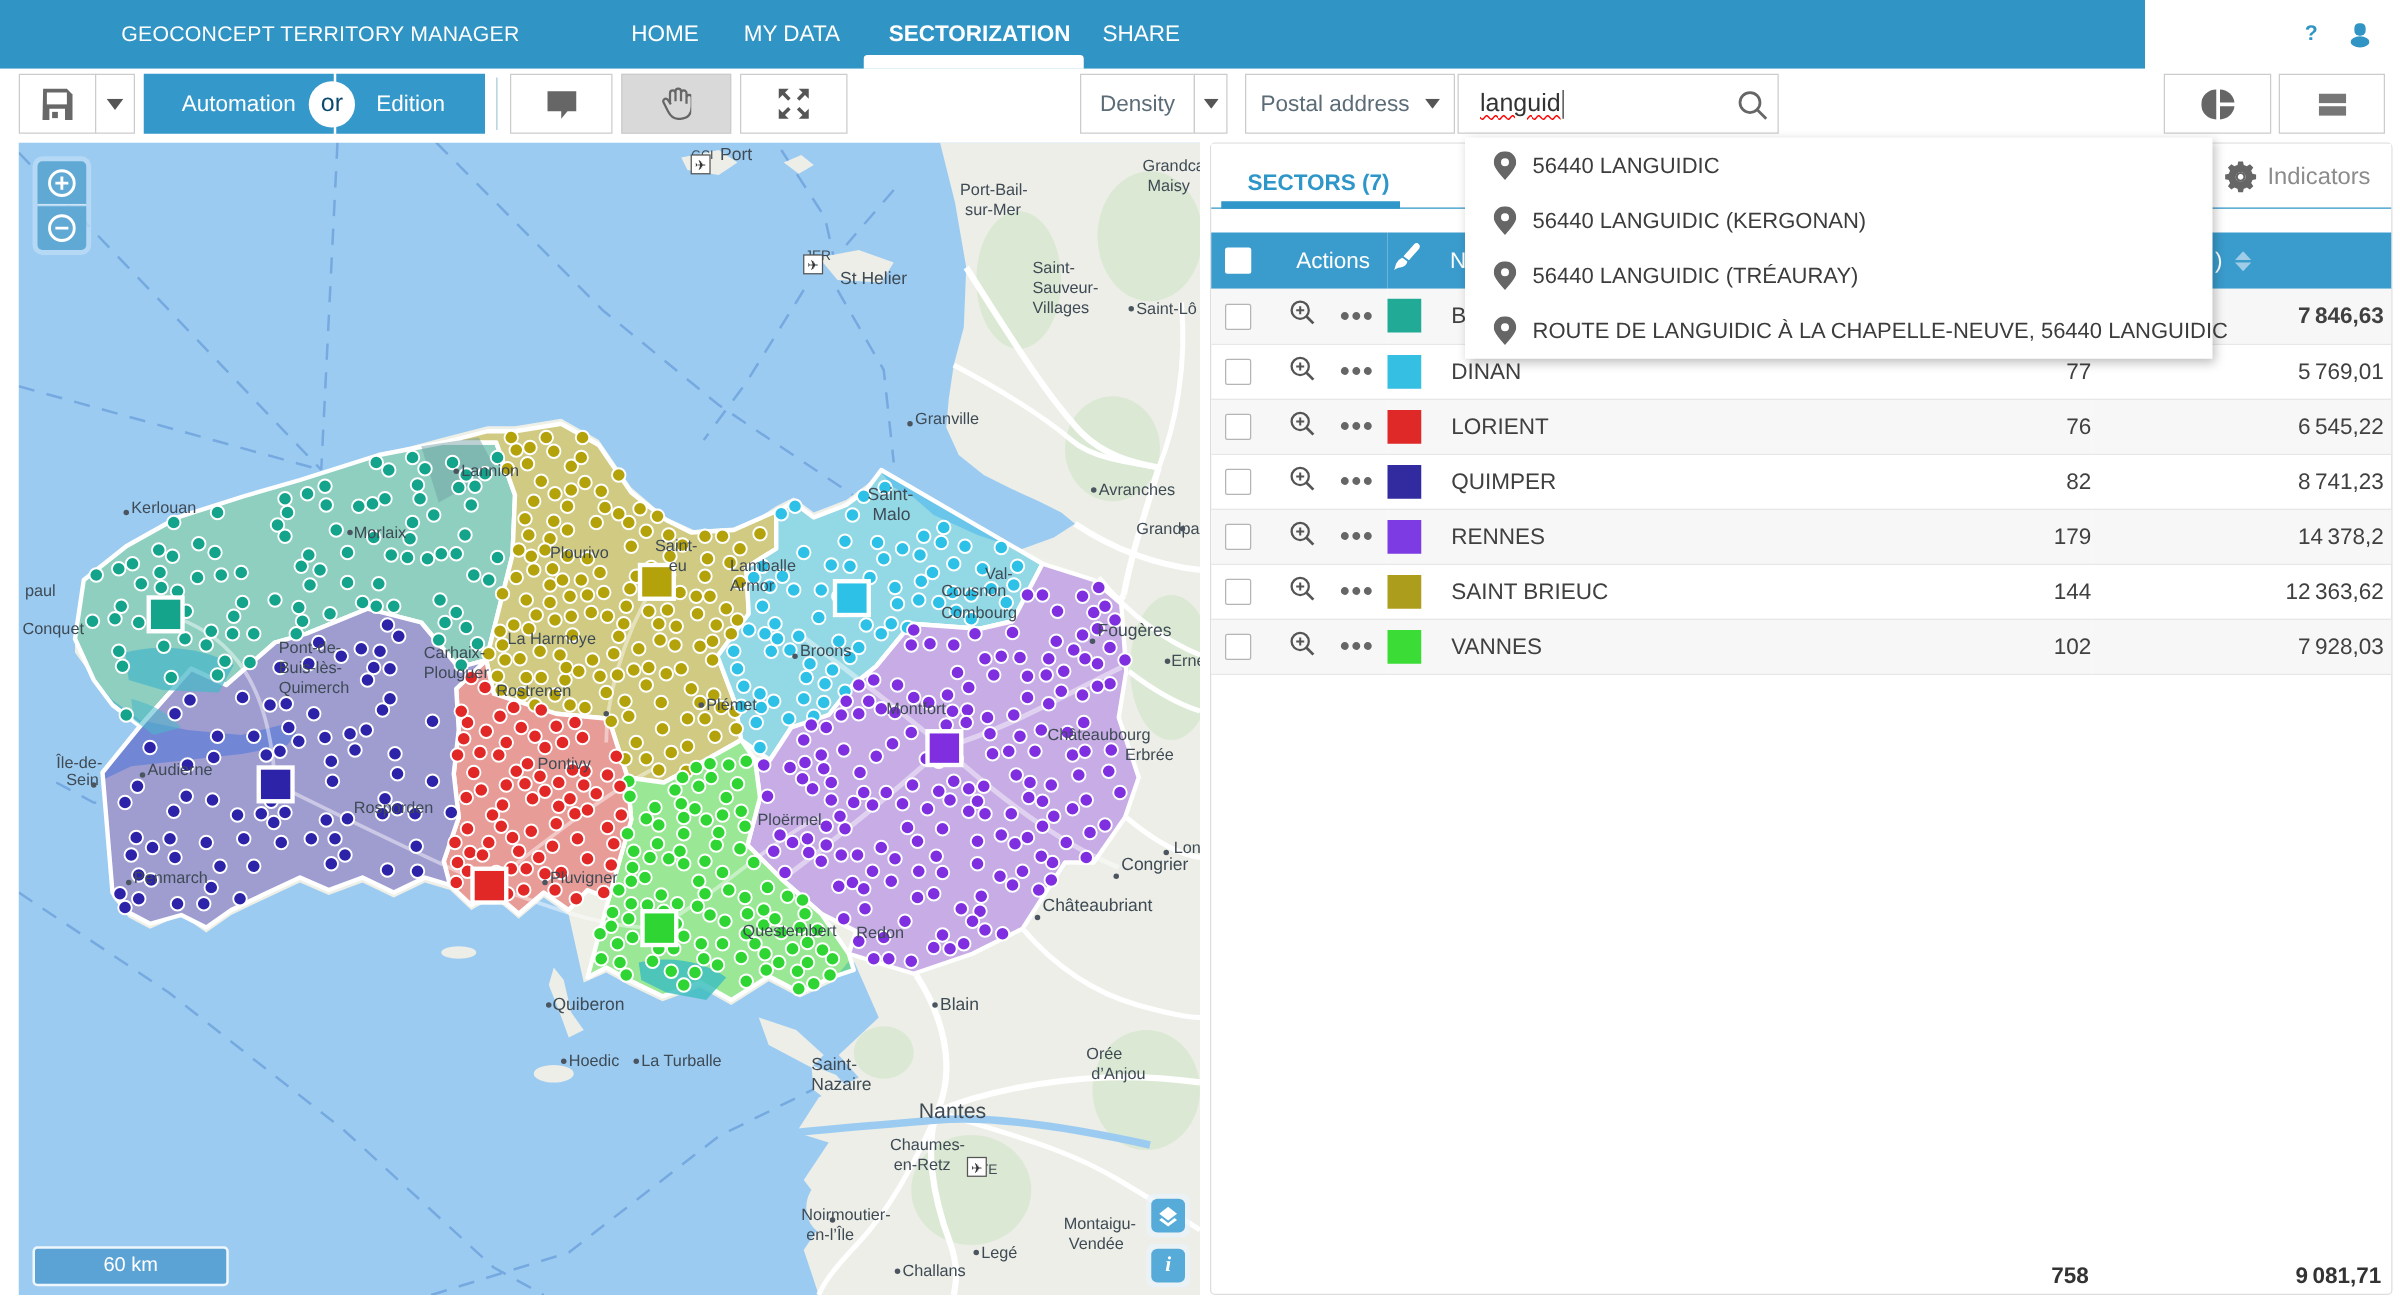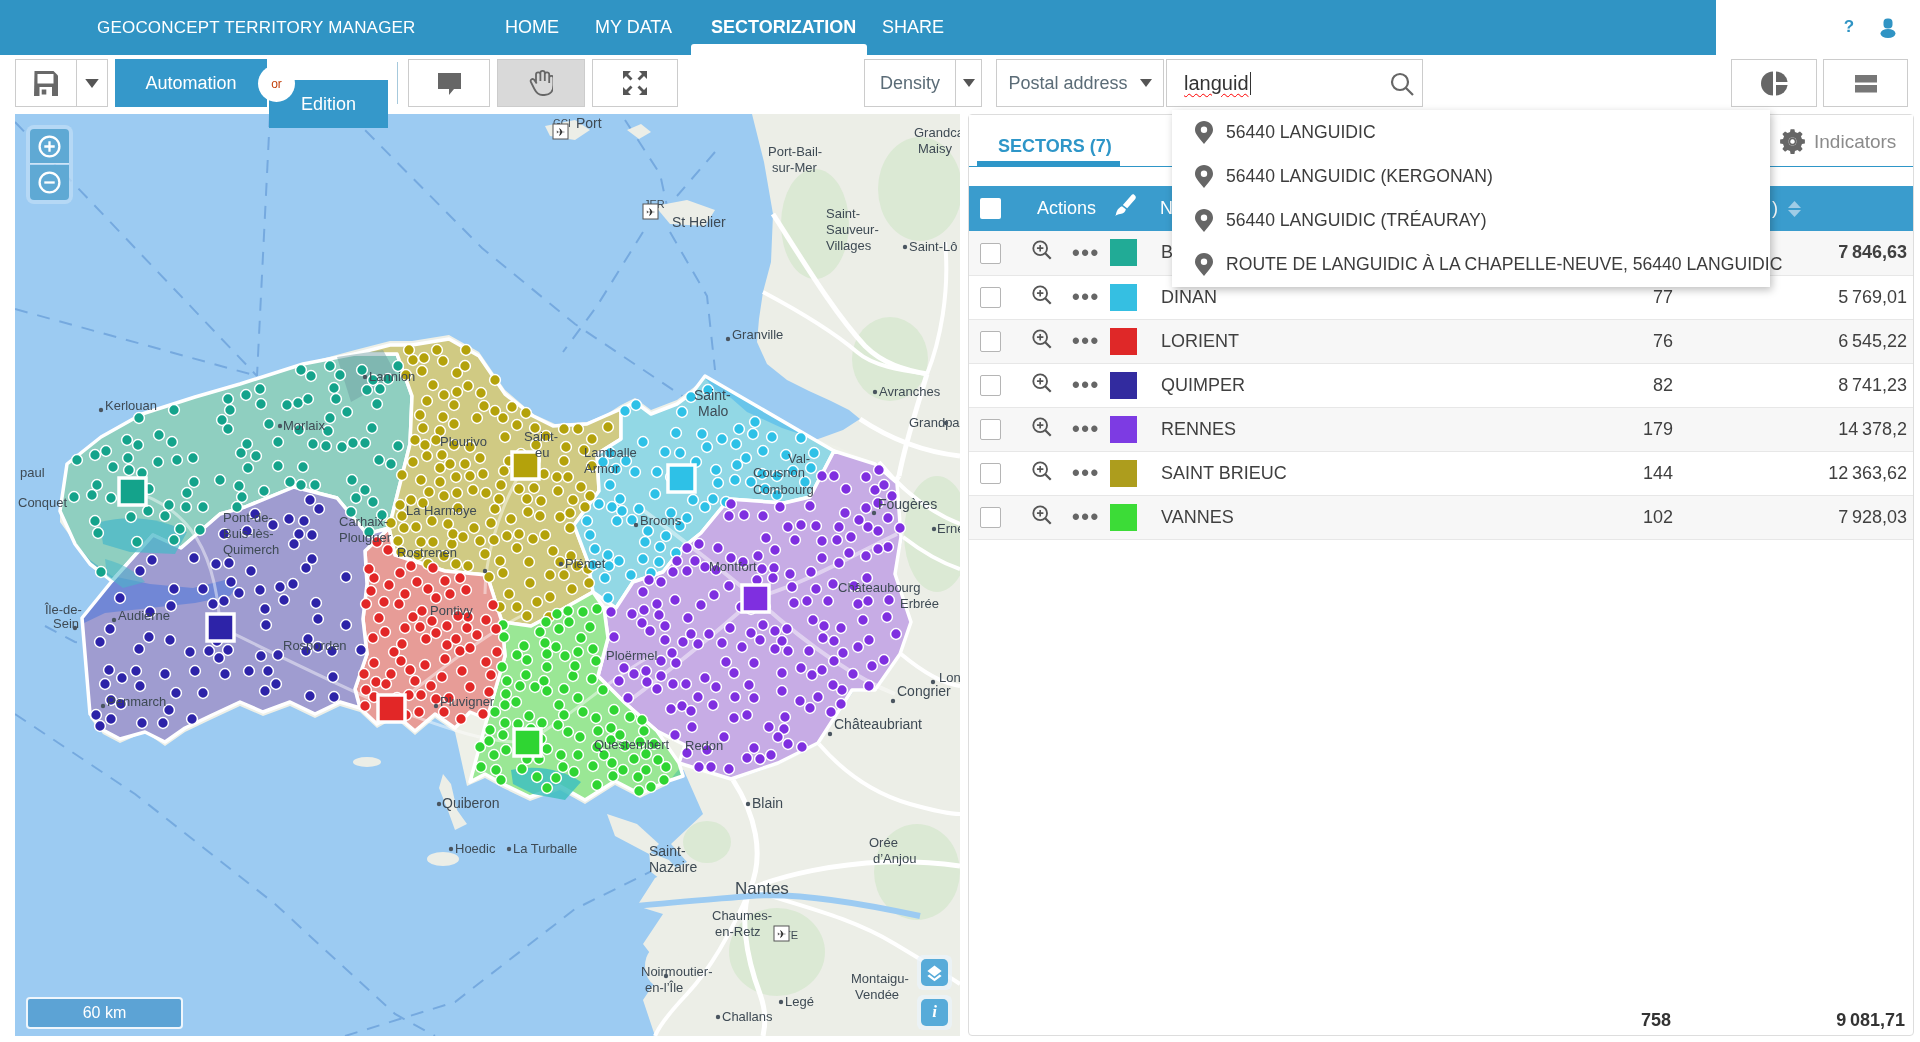--- a/index.html
+++ b/index.html
@@ -1042,22 +1042,22 @@
         <rect x="6.5" y="17" width="12.5" height="10" fill="#fff"></rect>
         <rect x="8.7" y="19.5" width="4.6" height="5" fill="#686868"></rect>
       </svg>
   </div>
   <div class="tbtn" style="left:76px; width:32px;">
     <svg width="14" height="9" viewBox="0 0 12 8">
         <path d="M0 0 L12 0 L6 8 Z" fill="#555"></path>
       </svg>
   </div>
   <div class="tblue" style="left:115px; width:152px;">Automation</div>
-  <div class="tblue" style="left:269px; width:119px;margin-top:21px;">Edition</div>
-  <div style="position:absolute; left:258px; top:10px; width:37px; height:37px; border-radius:50%; background:#fff; color:#c2410c; font-size:12px; display:flex; align-items:center; justify-content:center; z-index:5;">or</div>
+  <div class="tblue" style="left:269px; width:119px;">Edition</div>
+  <div style="position:absolute; left:247px; top:10px; width:37px; height:37px; border-radius:50%; background:#fff; color:#0c4a6e; font-size:20px; display:flex; align-items:center; justify-content:center; z-index:5;">or</div>
   <div style="position:absolute; left:397px; top:7px; width:1px; height:42px; background:#a6c9dc;"></div>
   <div class="tbtn" style="left:408px; width:82px;">
     <svg width="27" height="25" viewBox="0 0 27 25">
         <path d="M2 2 h23 v16 h-7 l-5 6 v-6 h-11 z" fill="#666"></path>
       </svg>
   </div>
   <div class="tbtn" style="left:497px; width:88px; background:#d9d9d9;">
     <svg width="24" height="28" viewBox="0 0 24 28" fill="none" stroke="#666" stroke-width="1.8">
         <path d="M7 13 V5.5 a2.2 2.2 0 0 1 4.4 0 V12 M11.4 11 V4 a2.2 2.2 0 0 1 4.4 0 V12 M15.8 11.5 V5.5 a2.2 2.2 0 0 1 4.4 0 V14 M20.2 13.5 V9 a2.1 2.1 0 0 1 4.2 0 v7 c0 6-3 10-9 10 h-2 c-4 0-6-2-8-6 l-3.5-7 a2 2 0 0 1 3.5-2 l2.3 3.5"></path>
       </svg>

